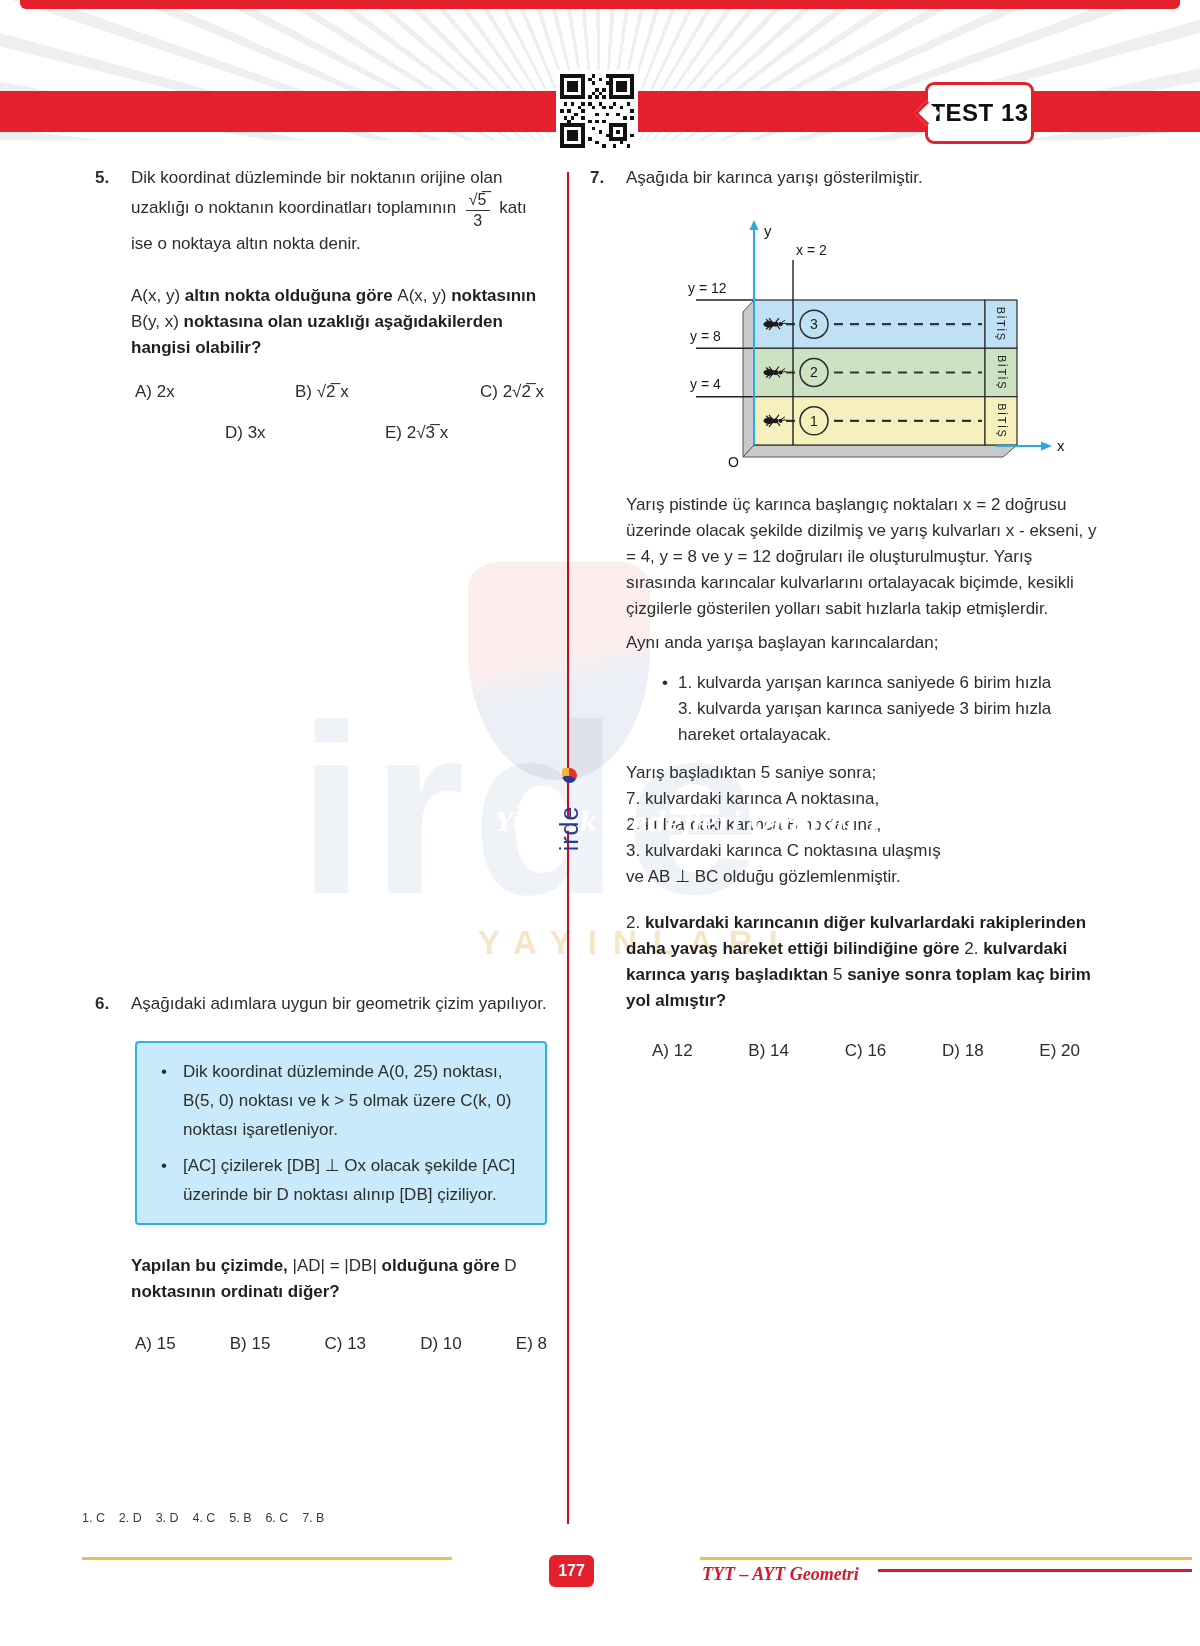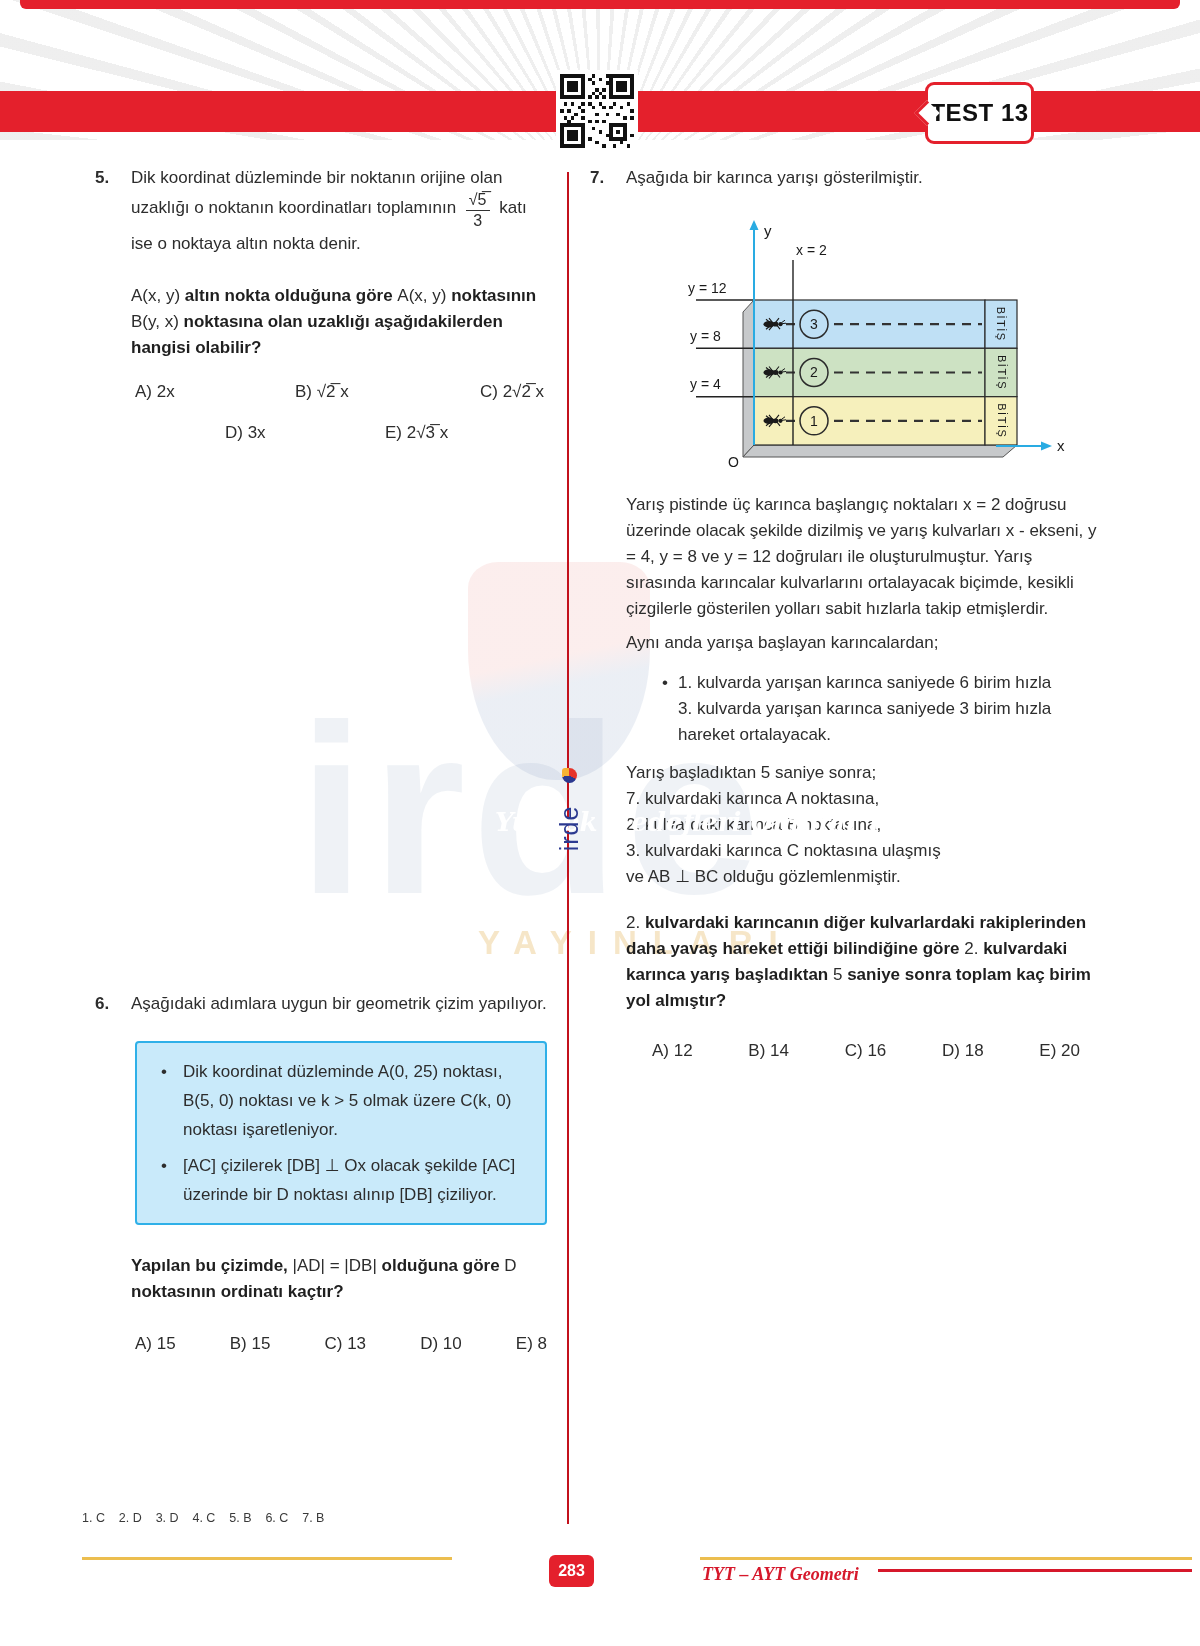--- a/index.html
+++ b/index.html
@@ -167,21 +167,21 @@
         <div class="bluebox">
           <div class="brow">
             <span class="bdot">•</span>
             <div>Dik koordinat düzleminde A(0, 25) noktası, B(5, 0) noktası ve k &gt; 5 olmak üzere C(k, 0) noktası işaretleniyor.</div>
           </div>
           <div class="brow">
             <span class="bdot">•</span>
             <div>[AC] çizilerek [DB] ⊥ Ox olacak şekilde [AC] üzerinde bir D noktası alınıp [DB] çiziliyor.</div>
           </div>
         </div>
-        <p class="stem" style="margin:28px 0 0;"><b>Yapılan bu çizimde, </b><span>|AD| = |DB| </span><b>olduğuna göre </b><span>D </span><b>noktasının ordinatı kaçtır?</b></p>
+        <p class="stem" style="margin:28px 0 0;"><b>Yapılan bu çizimde, </b><span>|AD| = |DB| </span><b>olduğuna göre </b><span>D </span><b>noktasının ordinatı diğer?</b></p>
         <div class="opts">
           <span>A) 15</span>
           <span>B) 15</span>
           <span>C) 13</span>
           <span>D) 10</span>
           <span>E) 8</span>
         </div>
       </div>
     </div>
   </section>
@@ -279,18 +279,18 @@
           <span>C) 16</span>
           <span>D) 18</span>
           <span>E) 20</span>
         </div>
       </div>
     </div>
   </section>
 
   <div class="f-gold-left"></div>
   <div class="f-key">1. C    2. D    3. D    4. C    5. B    6. C    7. B</div>
-  <div class="f-badge">283</div>
+  <div class="f-badge">177</div>
   <div class="f-gold-right"></div>
   <div class="f-title">TYT – AYT Geometri</div>
   <div class="f-red-right"></div>
 
 </div>
 
 </body></html>

